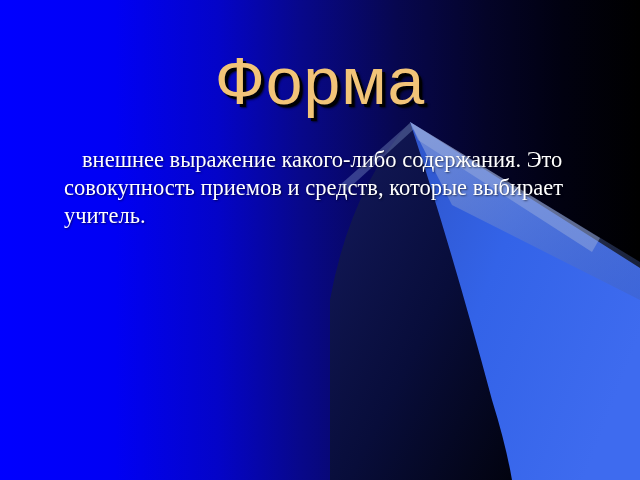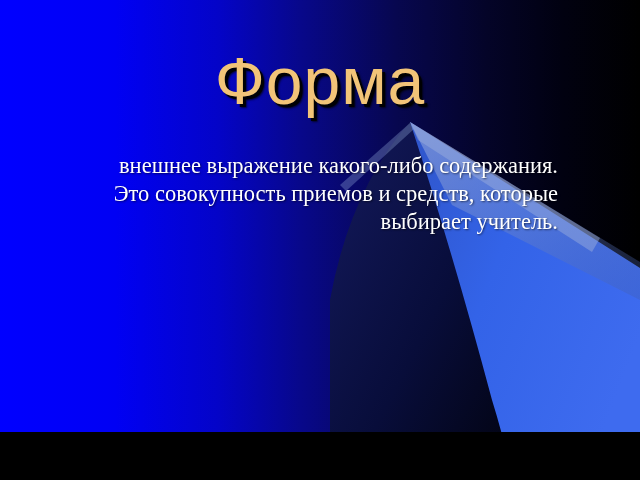--- a/index.html
+++ b/index.html
@@ -3,21 +3,21 @@
 <meta charset="utf-8">
 <style>
   html, body {
     margin: 0;
     padding: 0;
     background: #000;
   }
   #slide {
     position: relative;
     width: 640px;
-    height: 432px;
+    height: 480px;
     overflow: hidden;
     font-family: "Liberation Sans", sans-serif;
     background: #000;
   }
   
   .bg-gradient {
     position: absolute;
     inset: 0;
     background: linear-gradient(to right,
       #0000ff 0%,
@@ -63,23 +63,23 @@
     left: 64px;
     top: 146px;
     width: 500px;
   }
   .body-text {
     font-family: "Liberation Serif", serif;
     font-size: 22.5px;
     line-height: 28px;
     color: #ffffff;
     text-indent: 18px;
-    text-align: right;
+    text-align: left;
     text-shadow: 1px 1px 2px rgba(0,0,0,0.55);
-    margin: 6px;
+    margin: 0;
   }
 </style>
 </head>
 <body>
 
 <div id="slide">
 
   <div class="bg-gradient"></div>
 
   <div class="deco">

